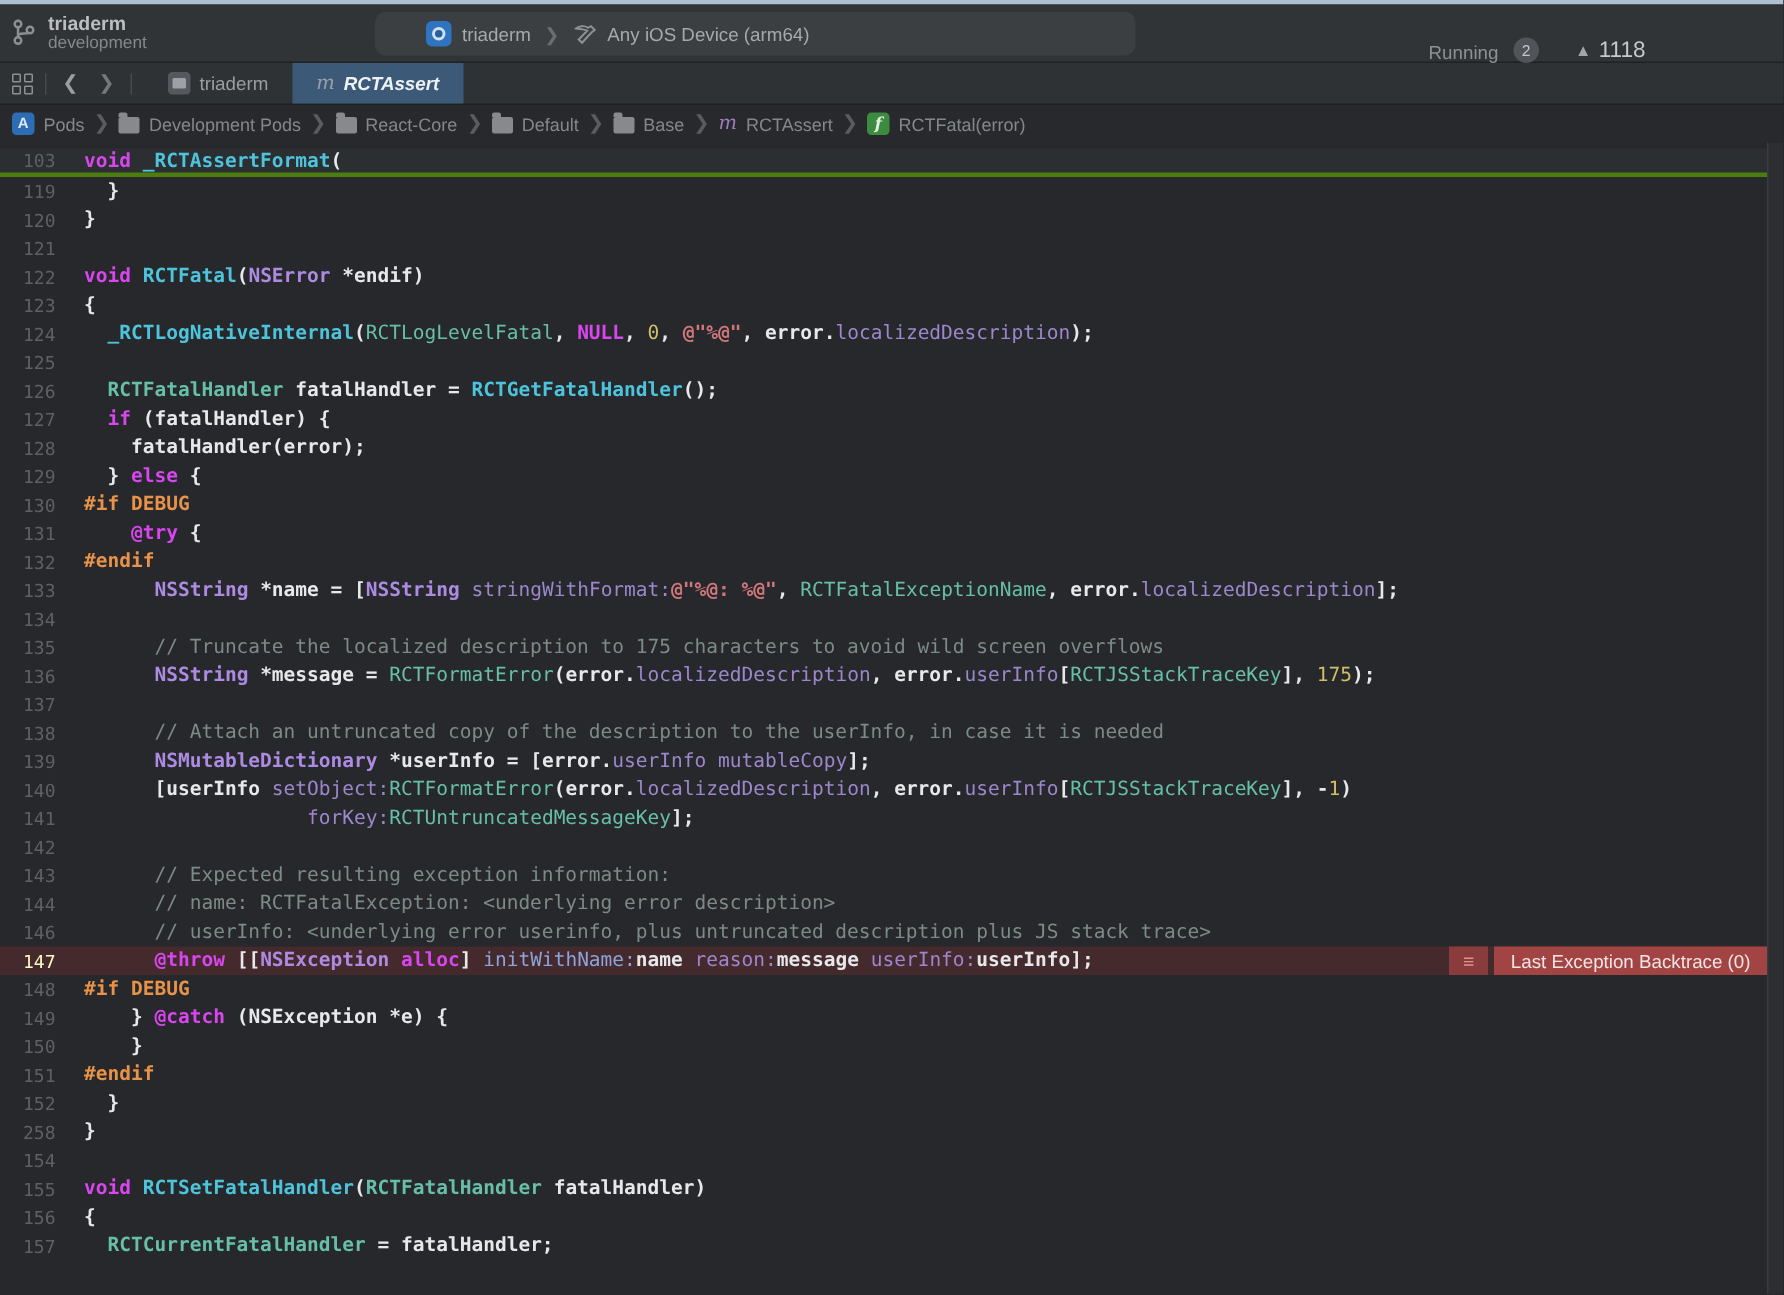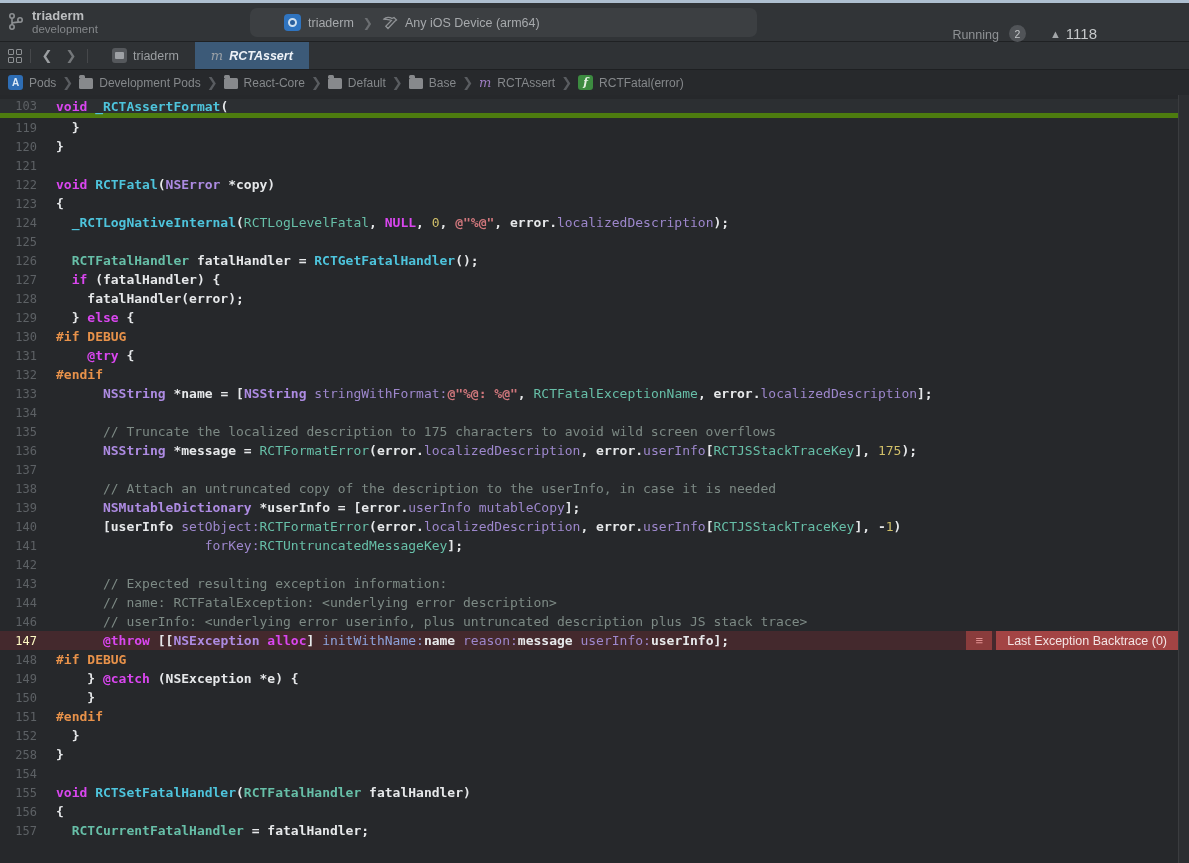--- a/index.html
+++ b/index.html
@@ -66,21 +66,21 @@
   .ic-folder:before { content:""; position:absolute; top:-3px; left:0; width:6px; height:3px;
                       background:#87898c; border-radius:1.5px 1.5px 0 0; }
   .ic-method { font-style:italic; font-size:13px; color:#9d7cc0; font-family:"DejaVu Serif", serif; }
   .ic-function { width:15px; height:15px; border-radius:3px; background:#3c8b40; color:#e2f0e2;
                  font-size:11px; font-style:italic; font-weight:bold; font-family:"DejaVu Serif", serif;
                  display:flex; align-items:center; justify-content:center; }
 
   
   .editor { flex:1; position:relative; background:#26282b; padding-top:4px; overflow:hidden; }
   .row { height:19px; display:flex; align-items:center; position:relative; width:calc(100% - 11px); }
-  .row.fold { background:#2c2f32; border-bottom:5px solid #4d7c0f; }
+  .row.fold { background:#2c2f32; border-bottom:3px solid #4d7c0f; }
   .row.err { background:#44292d; }
   .ln { width:46px; flex:none; text-align:right; padding-right:9px; font-size:12px; color:#5d6165;
         font-family:"DejaVu Sans Mono", monospace; }
   .row.err .ln { color:#fef9c3; }
   .code { white-space:pre; font-family:"DejaVu Sans Mono", monospace; font-size:13px; line-height:19px;
           margin-left:10px; color:#e6e8ea; }
   .tk-k  { color:#d946ef; font-weight:bold; }
   .tk-p  { color:#e8924a; font-weight:bold; }
   .tk-t  { color:#ad8be2; font-weight:bold; }
   .tk-f  { color:#4ec4dc; font-weight:bold; }
@@ -217,21 +217,21 @@
         <div class="row">
           <span class="ln">120</span>
           <span class="code"><span class="tk-pl">}</span></span>
         </div>
         <div class="row">
           <span class="ln">121</span>
           <span class="code"></span>
         </div>
         <div class="row">
           <span class="ln">122</span>
-          <span class="code"><span class="tk-k">void </span><span class="tk-f">RCTFatal</span><span class="tk-pl">(</span><span class="tk-t">NSError</span><span class="tk-pl"> *copy)</span></span>
+          <span class="code"><span class="tk-k">void </span><span class="tk-f">RCTFatal</span><span class="tk-pl">(</span><span class="tk-t">NSError</span><span class="tk-pl"> *endif)</span></span>
         </div>
         <div class="row">
           <span class="ln">123</span>
           <span class="code"><span class="tk-pl">{</span></span>
         </div>
         <div class="row">
           <span class="ln">124</span>
           <span class="code"><span class="tk-pl">  </span><span class="tk-f">_RCTLogNativeInternal</span><span class="tk-pl">(</span><span class="tk-g">RCTLogLevelFatal</span><span class="tk-pl">, </span><span class="tk-k">NULL</span><span class="tk-pl">, </span><span class="tk-n">0</span><span class="tk-pl">, </span><span class="tk-s">@"%@"</span><span class="tk-pl">, error.</span><span class="tk-m">localizedDescription</span><span class="tk-pl">);</span></span>
         </div>
         <div class="row">

